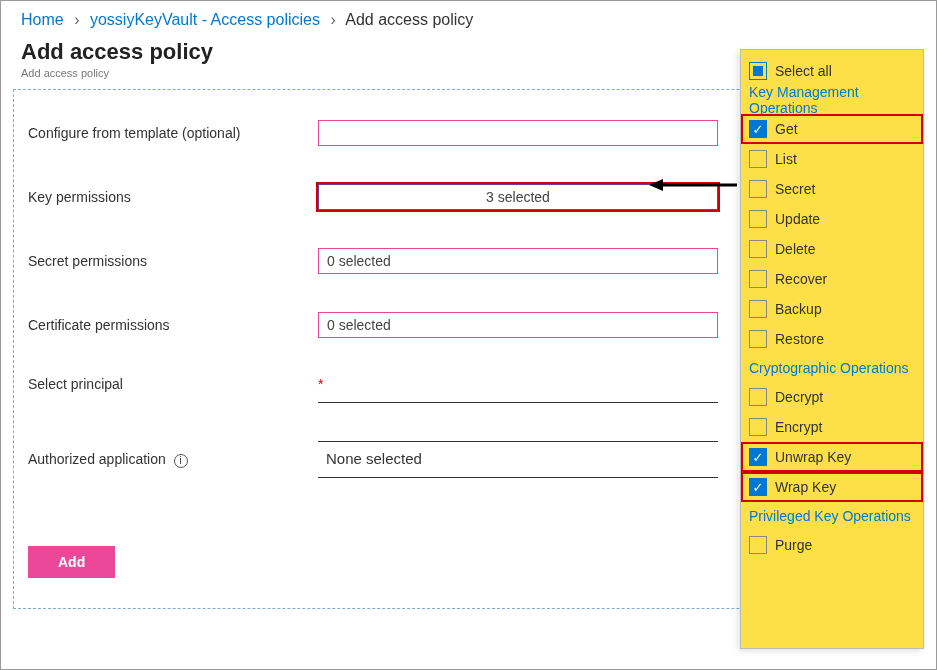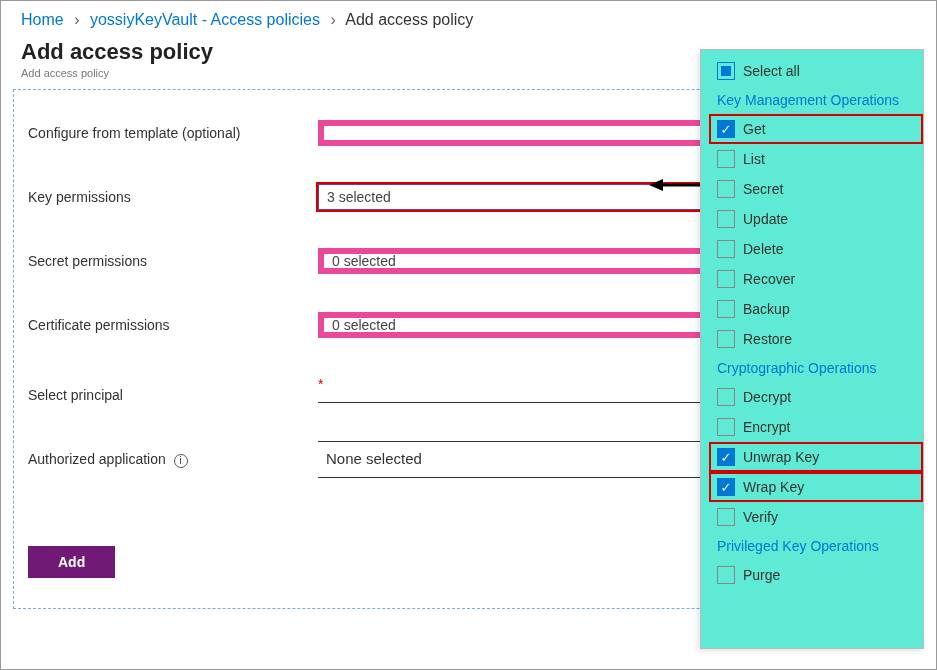--- a/index.html
+++ b/index.html
@@ -39,47 +39,47 @@
     }
     .row .label {
       width: 290px;
       font-size: 14px;
       color: #333;
     }
     .row .field { flex: 1; position: relative; }
     .inputlike {
       width: 400px;
       height: 26px;
-      border: 6px solid #ec4899;
+      border: 1px solid #ec4899;
       font-size: 14px;
       color: #444;
       padding: 2px 8px;
       display: flex;
       align-items: center;
       background: #fff;
     }
     .hl-red { outline: 2px solid #d40000; }
-    .hl-purple { border: 1px solid #6b3fa0 !important; }
+    .hl-purple { border: 1px solid #6b3fa0 !important; justify-content: center; }
     .req { color: #d40000; font-size: 14px; margin-bottom: 2px; }
     .principal-box {
       width: 320px;
       height: 30px;
       border: 2px solid #d40000;
       font-size: 15px;
       padding: 4px 8px;
       display: flex;
       align-items: center;
       color: #222;
     }
     .principal-box .it { font-style: italic; margin-right: 4px; }
     .line-under { border-bottom: 1px solid #333; width: 400px; margin-top: 10px; }
     .none-sel { font-size: 15px; color: #333; padding: 8px 8px 0; }
     .add-btn {
       margin-top: 30px;
-      background: #701a75;
+      background: #ec4899;
       color: #fff;
       border: none;
       padding: 8px 30px;
       font-size: 14px;
       font-weight: 600;
       cursor: pointer;
     }
     .info-icon {
       border: 1px solid #555;
       border-radius: 50%;
@@ -87,25 +87,25 @@
       font-size: 10px;
       display: inline-flex;
       align-items: center; justify-content: center;
       margin-left: 4px;
     }
     
     .panel {
       position: absolute;
       top: 48px;
       right: 12px;
-      width: 224px;
-      background: #5eead4;
+      width: 184px;
+      background: #fde047;
       border: 1px solid #bbb;
       box-shadow: -2px 2px 6px rgba(0,0,0,0.12);
-      padding: 6px 0 6px 8px;
+      padding: 6px 0 6px 0;
       height: 600px;
       overflow: hidden;
     }
     .opt {
       display: flex;
       align-items: center;
       height: 30px;
       padding: 0 8px;
       font-size: 14px;
       color: #333;
@@ -184,21 +184,21 @@
 
     <div class="row">
       <div class="label">Certificate permissions</div>
       <div class="field">
         <div class="inputlike">
           <span>0 selected</span>
         </div>
       </div>
     </div>
 
-    <div class="row" style="align-items:flex-end;">
+    <div class="row" style="align-items:flex-start;">
       <div class="label">Select principal</div>
       <div class="field">
         <div class="req">*</div>
         <div class="line-under"></div>
       </div>
     </div>
 
     <div class="row" style="align-items:center;">
       <div class="label">
         <span>Authorized application</span>
@@ -268,22 +268,18 @@
       <span>Encrypt</span>
     </div>
   <div class="opt hl">
       <span class="chk checked"></span>
       <span>Unwrap Key</span>
     </div>
   <div class="opt hl">
       <span class="chk checked"></span>
       <span>Wrap Key</span>
     </div>
-  <div class="opt">
-      <span class="chk"></span>
-      <span>Verify</span>
-    </div>
   <div class="opt sec-head">Privileged Key Operations</div>
   <div class="opt">
       <span class="chk"></span>
       <span>Purge</span>
     </div>
 </div>
 
 </body></html>

